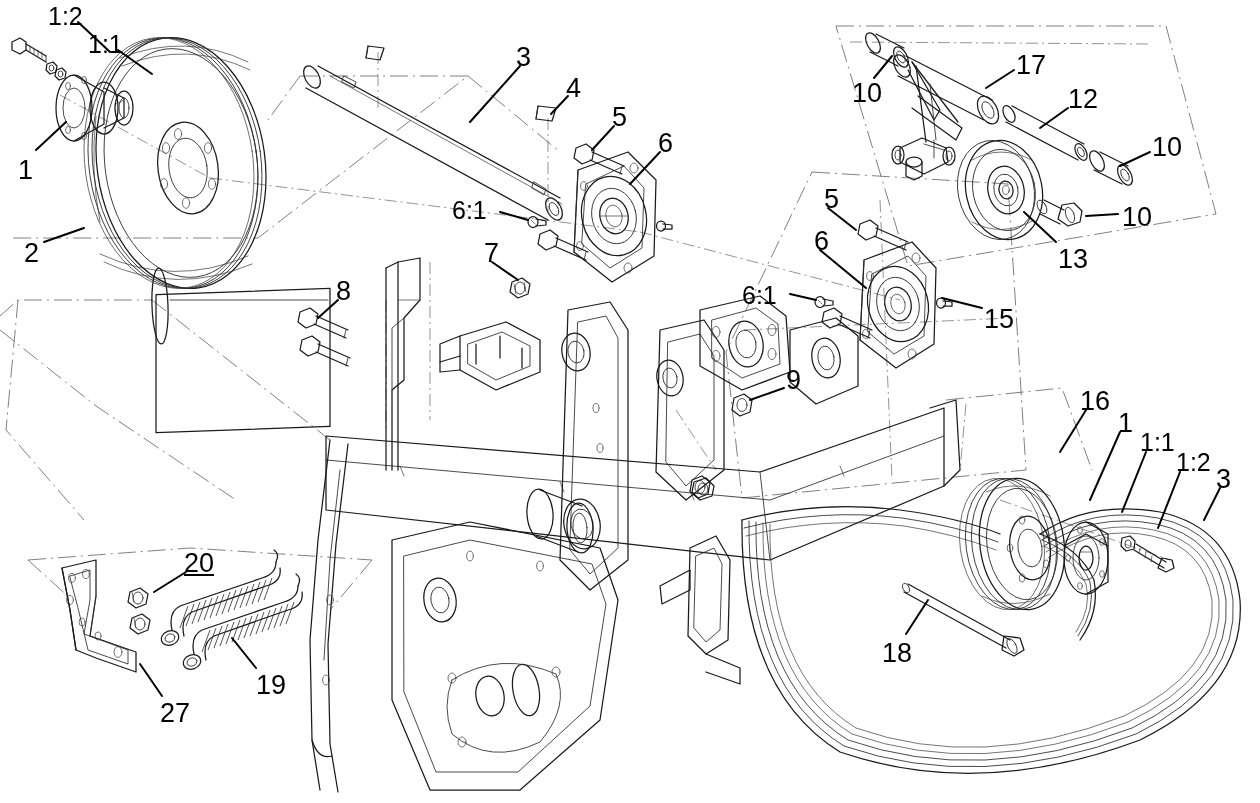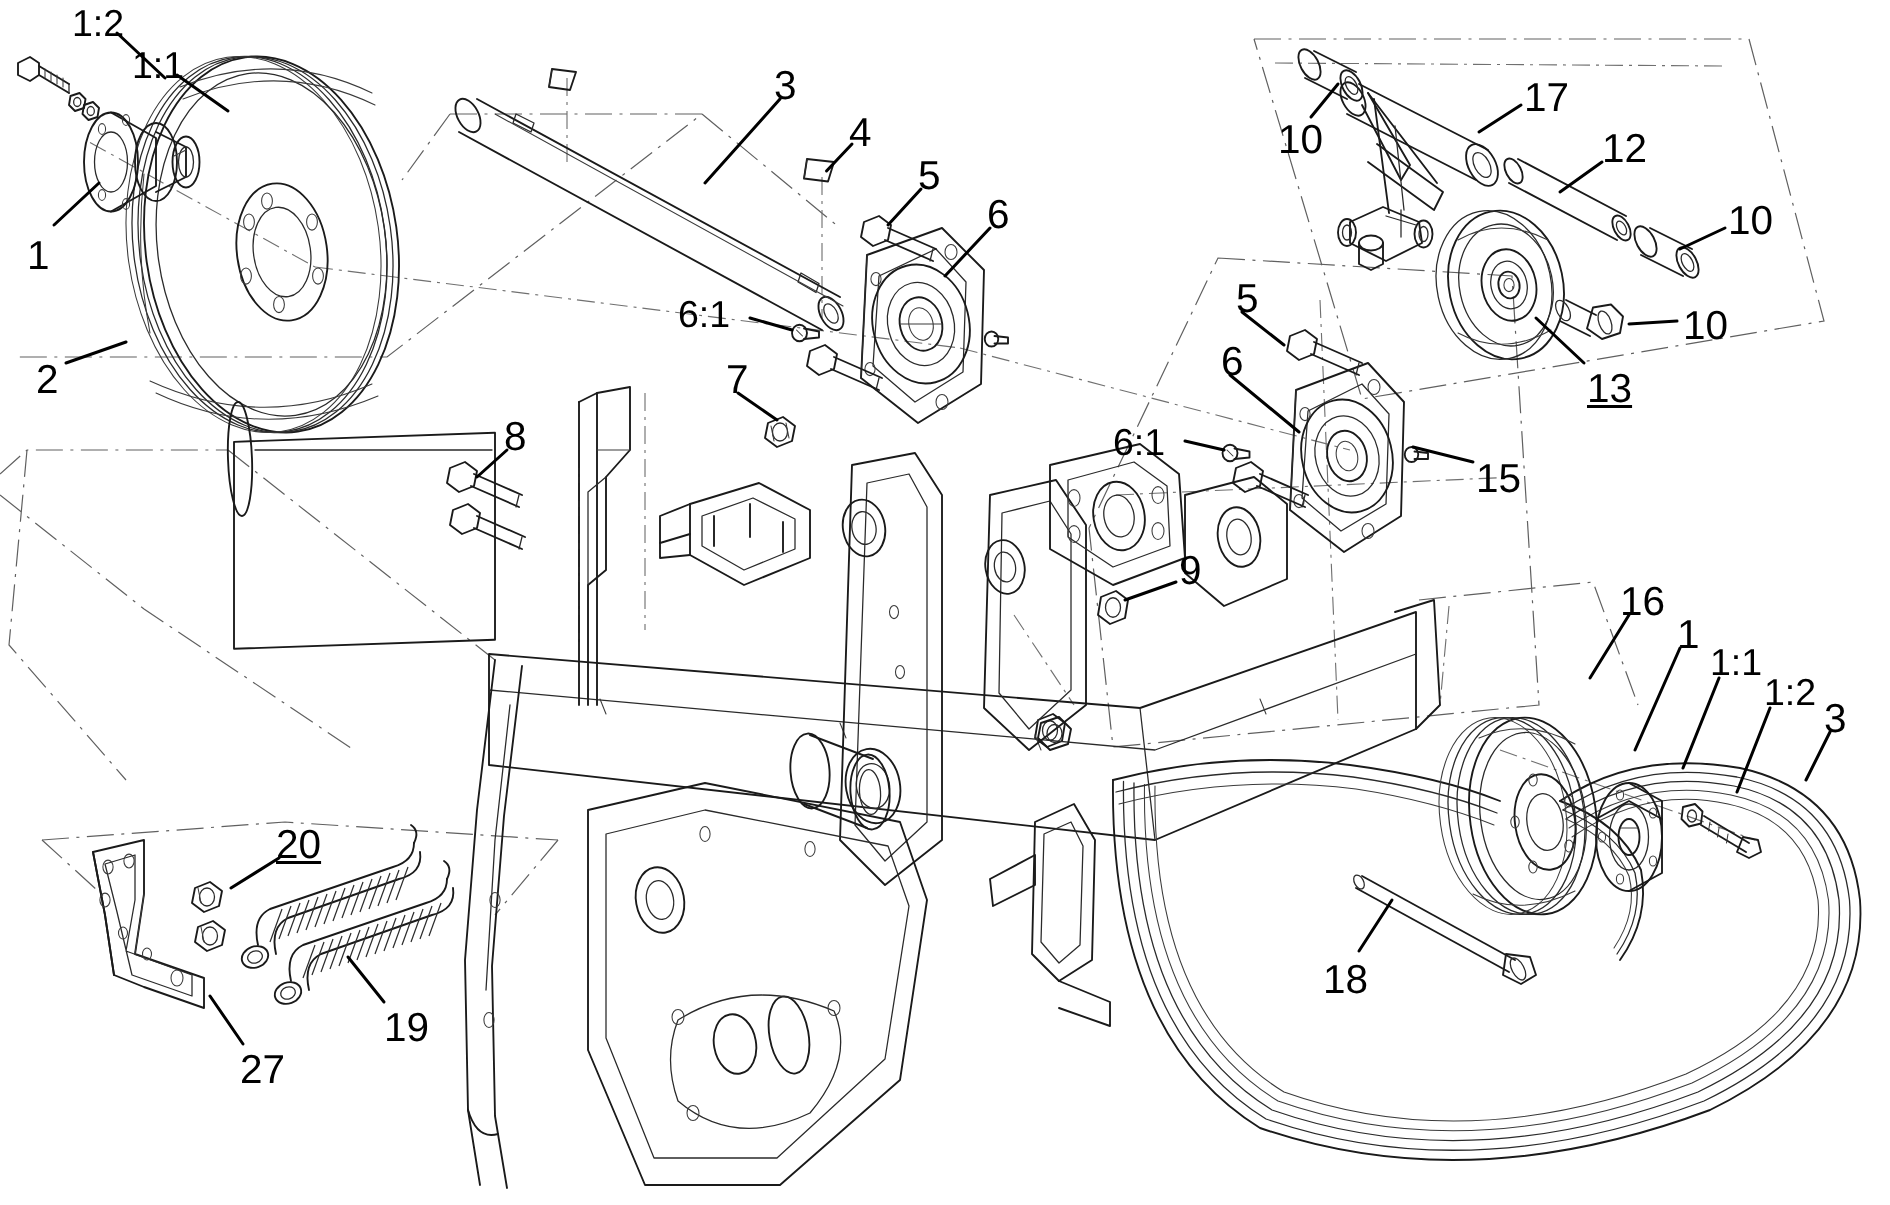--- a/index.html
+++ b/index.html
@@ -608,21 +608,21 @@
       <div class="lbl" style="left: 658px; top: 130px;">6</div>
       <div class="lbl sm" style="left: 452px; top: 198px;">6:1</div>
       <div class="lbl" style="left: 484px; top: 240px;">7</div>
       <div class="lbl" style="left: 336px; top: 278px;">8</div>
       <div class="lbl" style="left: 786px; top: 367px;">9</div>
       <div class="lbl" style="left: 852px; top: 80px;">10</div>
       <div class="lbl" style="left: 1016px; top: 52px;">17</div>
       <div class="lbl" style="left: 1068px; top: 86px;">12</div>
       <div class="lbl" style="left: 1152px; top: 134px;">10</div>
       <div class="lbl" style="left: 1122px; top: 204px;">10</div>
-      <div class="lbl" style="left: 1058px; top: 246px; text-decoration: underline;">13</div>
+      <div class="lbl" style="left: 1058px; top: 246px;">13</div>
       <div class="lbl" style="left: 824px; top: 186px;">5</div>
       <div class="lbl" style="left: 814px; top: 228px;">6</div>
       <div class="lbl sm" style="left: 742px; top: 283px;">6:1</div>
       <div class="lbl" style="left: 984px; top: 306px;">15</div>
       <div class="lbl" style="left: 1080px; top: 388px;">16</div>
       <div class="lbl" style="left: 1118px; top: 410px;">1</div>
       <div class="lbl sm" style="left: 1140px; top: 430px;">1:1</div>
       <div class="lbl sm" style="left: 1176px; top: 450px;">1:2</div>
       <div class="lbl" style="left: 1216px; top: 466px;">3</div>
       <div class="lbl" style="left: 882px; top: 640px; text-align: center;">18</div>

